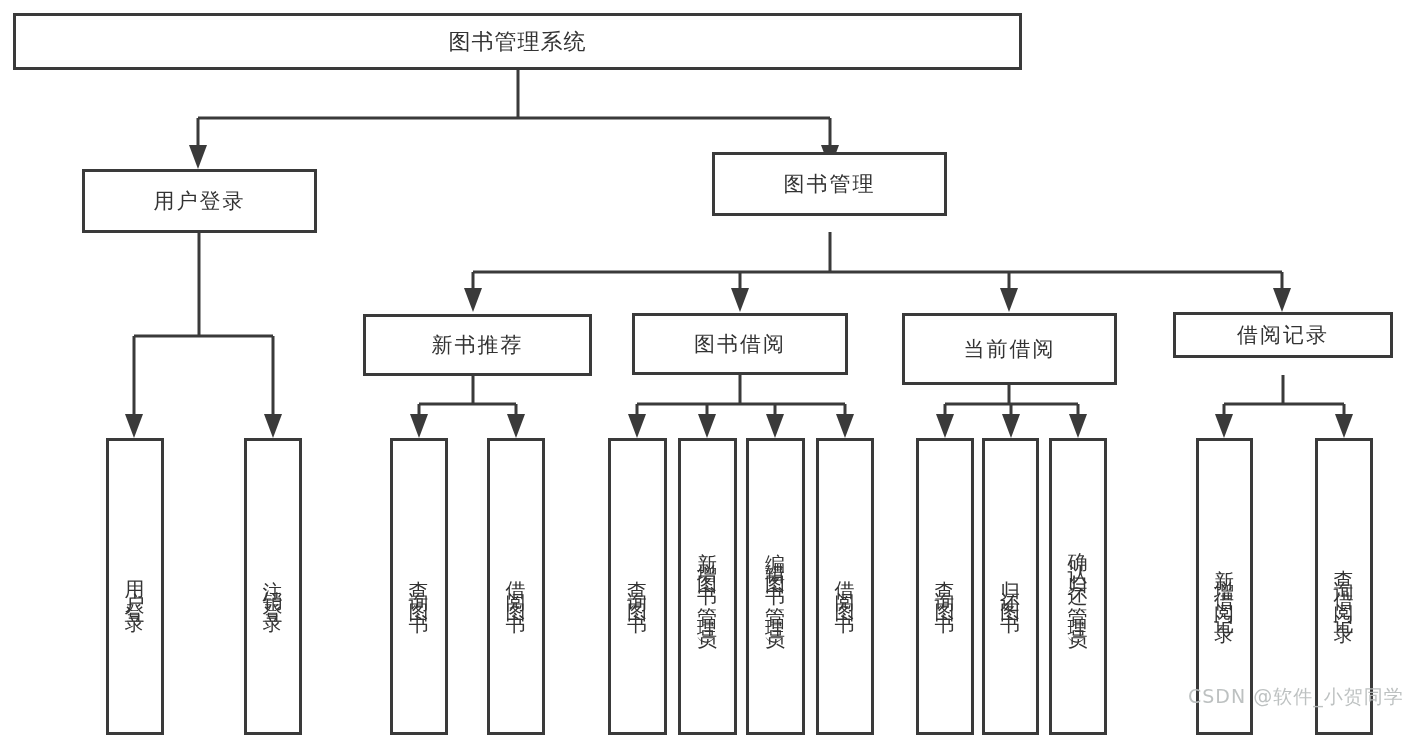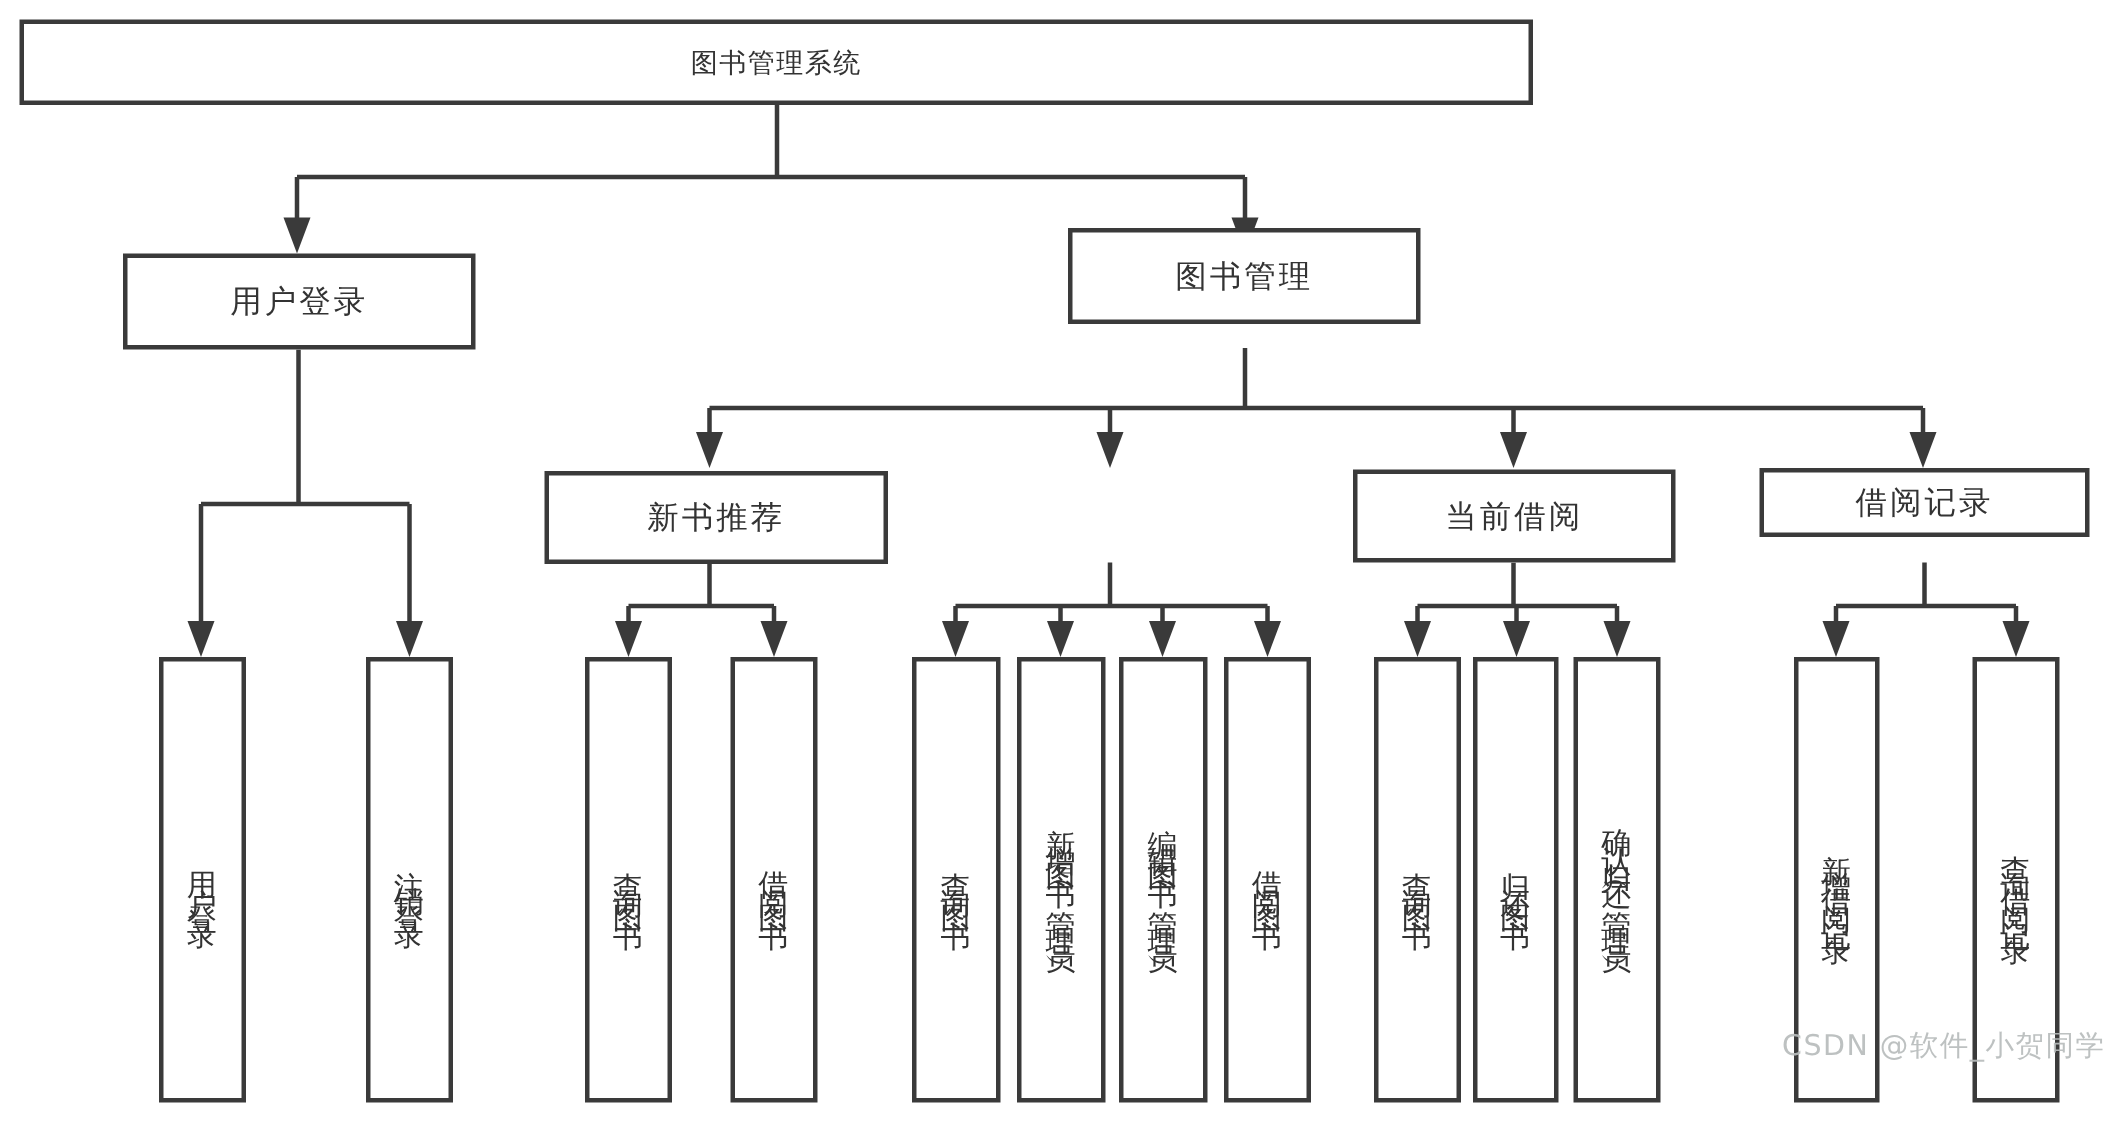--- a/index.html
+++ b/index.html
@@ -3,21 +3,21 @@
 <meta charset="utf-8">
 <style>
   html,body{margin:0;padding:0;background:#ffffff;}
   body{width:1405px;height:747px;position:relative;overflow:hidden;
        font-family:"DejaVu Sans","Liberation Sans",sans-serif;}
   .canvas{position:absolute;left:0;top:0;width:1405px;height:747px;background:#ffffff;}
   svg.connectors{position:absolute;left:0;top:0;pointer-events:none;}
   .node{position:absolute;box-sizing:border-box;border:3px solid #3a3a3a;background:#ffffff;
         display:flex;align-items:center;justify-content:center;color:#333333;}
   .node.h span{font-size:21px;letter-spacing:2px;white-space:nowrap;}
-  .node.root span{font-size:18px;letter-spacing:1px;}
+  .node.root span{font-size:22px;letter-spacing:1px;}
   .node.v span{writing-mode:vertical-rl;text-orientation:mixed;
                font-size:20px;letter-spacing:11px;line-height:1;}
   .watermark{position:absolute;left:1188px;top:684px;font-size:19px;letter-spacing:1px;
              color:rgba(183,188,188,0.92);white-space:nowrap;z-index:5;}
 </style>
 </head>
 <body>
 
 <div class="canvas">
 
@@ -64,21 +64,24 @@
   <div class="node h" style="left:82px;top:169px;width:235px;height:64px">
     <span>用户登录</span>
   </div>
   <div class="node h" style="left:712px;top:152px;width:235px;height:64px">
     <span>图书管理</span>
   </div>
 
   <div class="node h" style="left:363px;top:314px;width:229px;height:62px">
     <span>新书推荐</span>
   </div>
-  <div class="node h" style="left:902px;top:313px;width:215px;height:62px">
+  <div class="node h" style="left:632px;top:313px;width:216px;height:62px">
+    <span>图书借阅</span>
+  </div>
+  <div class="node h" style="left:902px;top:313px;width:215px;height:72px">
     <span>当前借阅</span>
   </div>
   <div class="node h" style="left:1173px;top:312px;width:220px;height:46px">
     <span>借阅记录</span>
   </div>
 
   <div class="node v" style="left:106px;top:438px;width:58px;height:297px">
     <span>用户登录</span>
   </div>
   <div class="node v" style="left:244px;top:438px;width:58px;height:297px">

